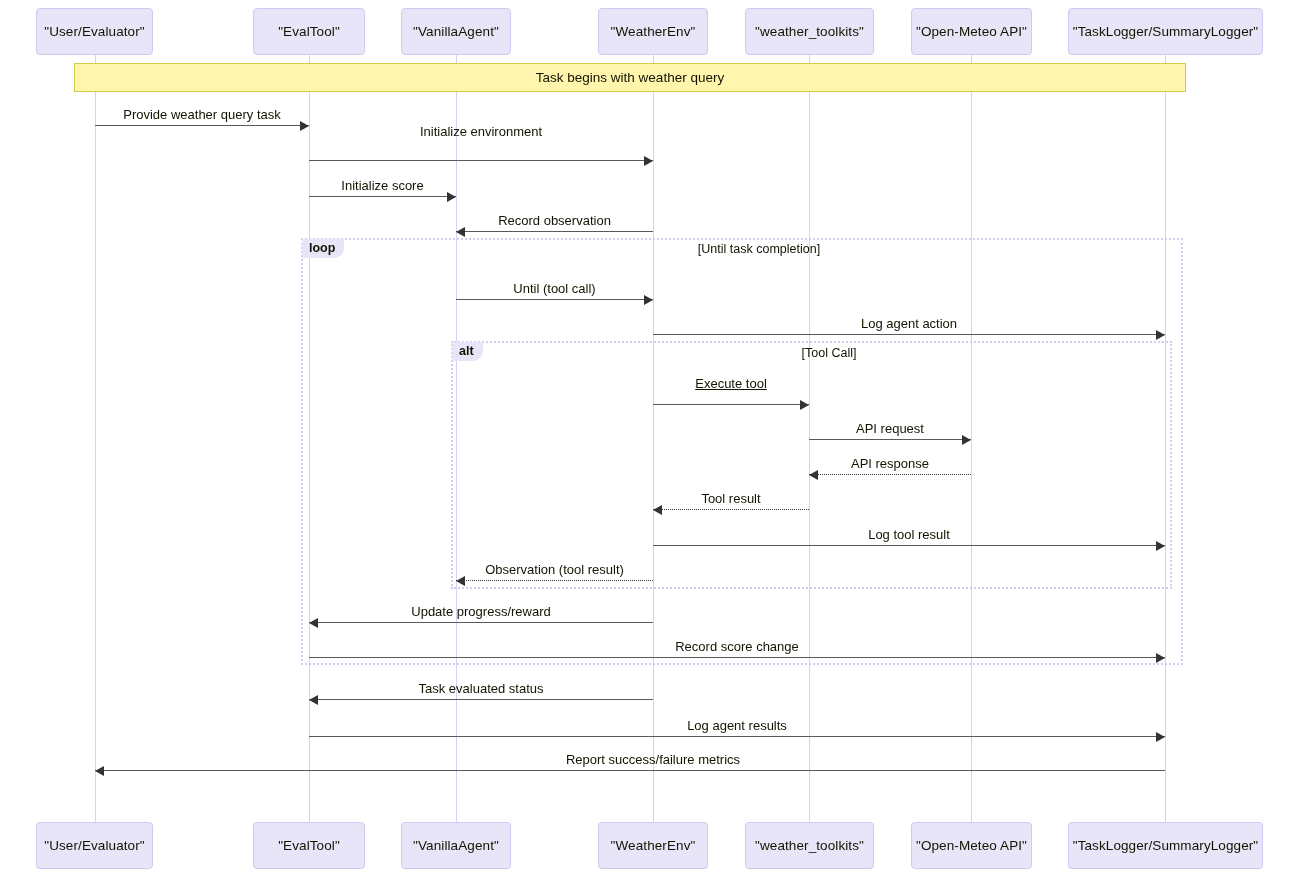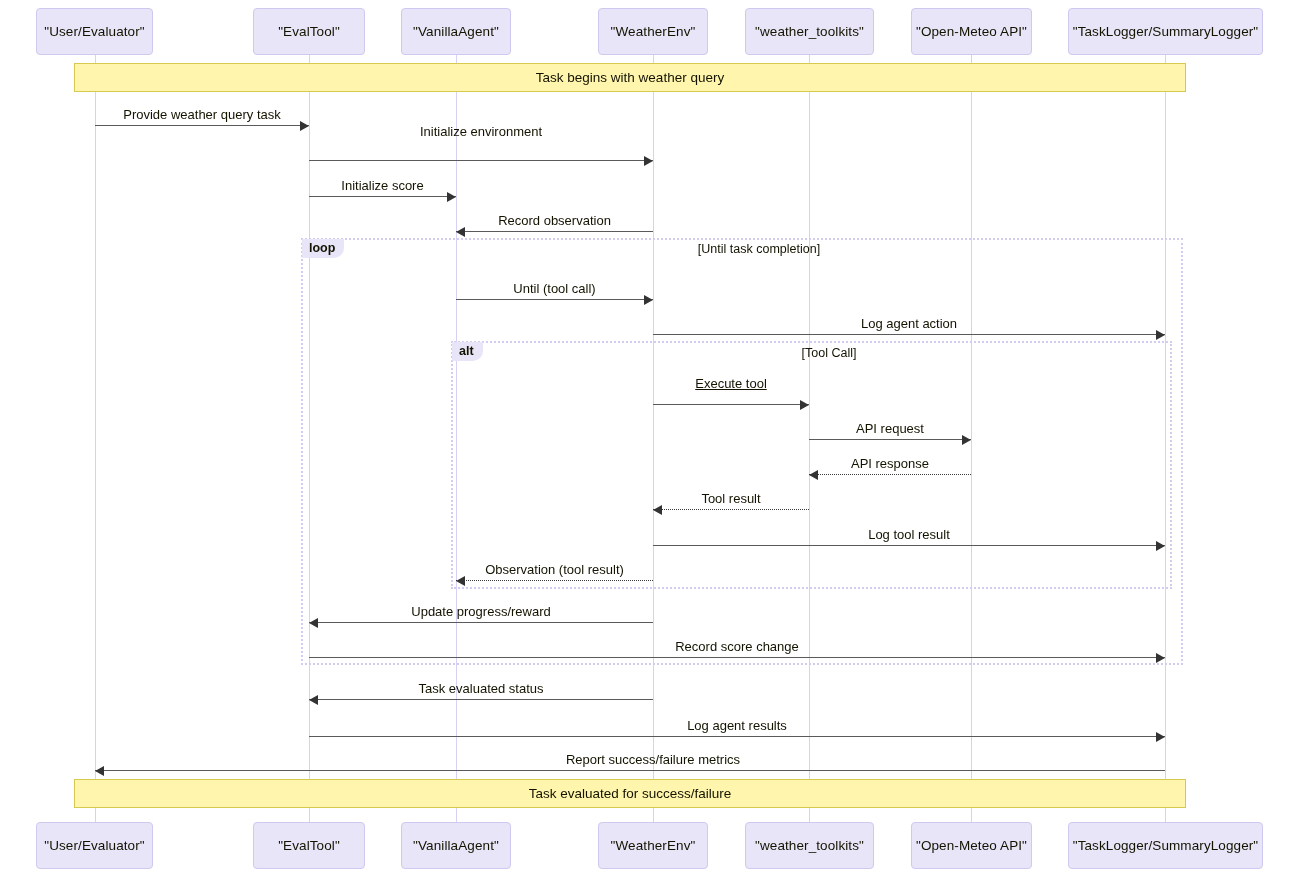--- a/index.html
+++ b/index.html
@@ -127,21 +127,20 @@
     <div class="lifeline" style="left: 809px; top: 55px; height: 767px;"></div>
     <div class="lifeline" style="left: 971px; top: 55px; height: 767px;"></div>
     <div class="lifeline" style="left: 1165px; top: 55px; height: 767px;"></div>
     <div class="fragment" style="left: 301px; top: 238px; width: 882px; height: 427px;"></div>
     <div class="fragment-label" style="left: 302px; top: 239px;">loop</div>
     <div class="fragment-cond" style="left: 759px; top: 242px; transform: translateX(-50%);">[Until task completion]</div>
     <div class="fragment" style="left: 451px; top: 341px; width: 721px; height: 248px;"></div>
     <div class="fragment-label" style="left: 452px; top: 342px;">alt</div>
     <div class="fragment-cond" style="left: 829px; top: 346px; transform: translateX(-50%);">[Tool Call]</div>
     <div class="note" style="left: 74px; top: 63px; width: 1112px;">Task begins with weather query</div>
-    <div class="note" style="left: 74px; top: 779px; width: 1112px;">Task evaluated for success/failure</div>
     <div class="msg-line" style="left: 95px; top: 125px; width: 214px;"></div>
     <div class="msg-head right" style="top: 121px; left: 300px;"></div>
     <div class="msg-label" style="left: 202px; top: 107px;">Provide weather query task</div>
     <div class="msg-line" style="left: 309px; top: 160px; width: 344px;"></div>
     <div class="msg-head right" style="top: 156px; left: 644px;"></div>
     <div class="msg-label" style="left: 481px; top: 124px;">Initialize environment</div>
     <div class="msg-line" style="left: 309px; top: 196px; width: 147px;"></div>
     <div class="msg-head right" style="top: 192px; left: 447px;"></div>
     <div class="msg-label" style="left: 382.5px; top: 178px;">Initialize score</div>
     <div class="msg-line" style="left: 456px; top: 231px; width: 197px;"></div>

